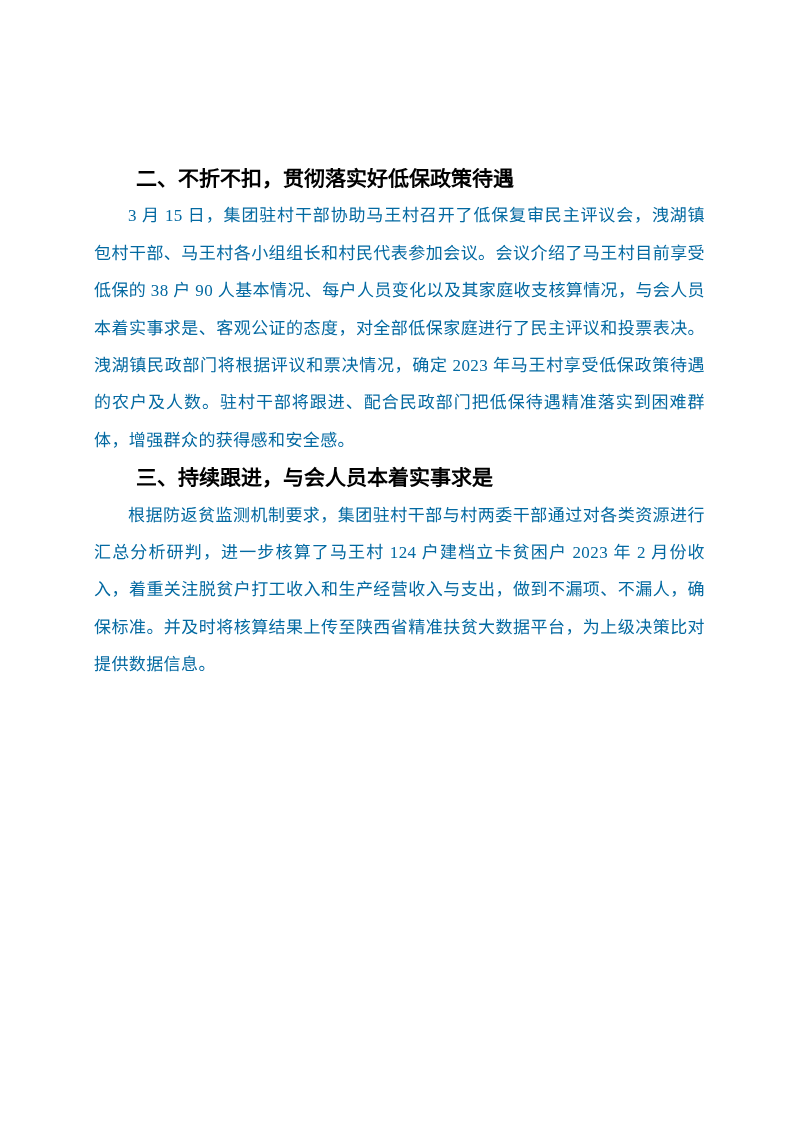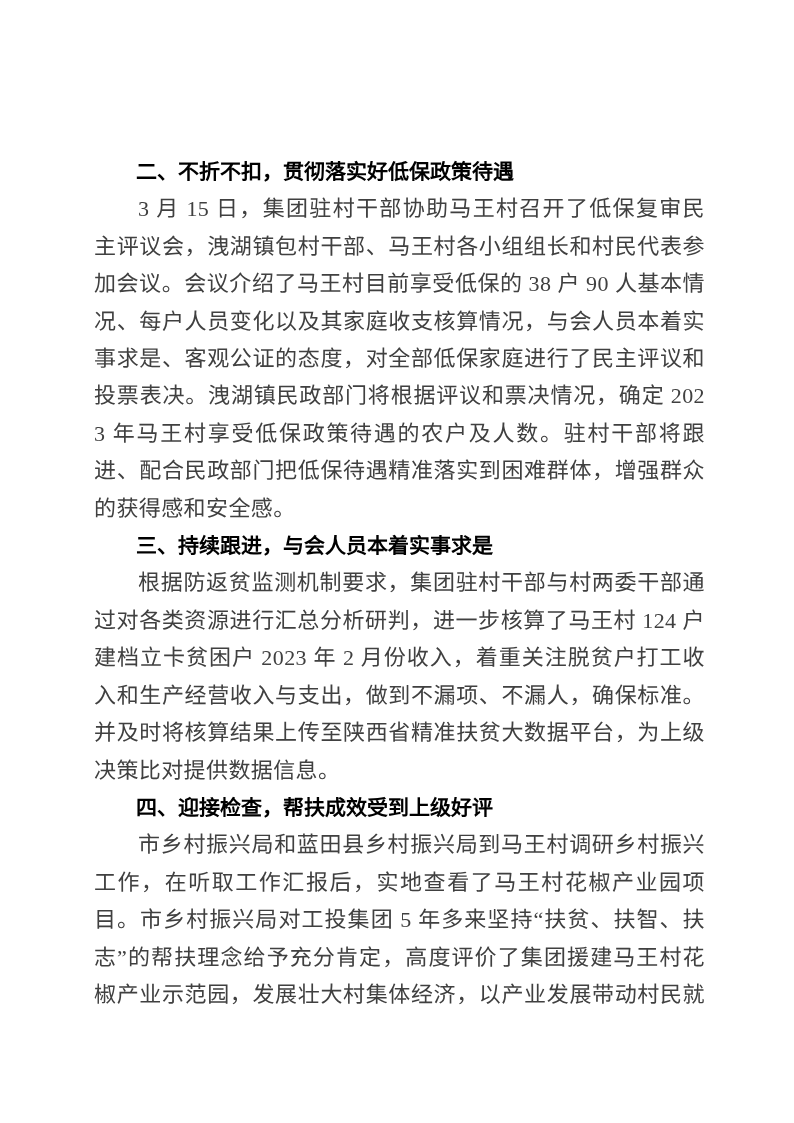--- a/index.html
+++ b/index.html
@@ -5,21 +5,21 @@
 <style>
   html, body {
     margin: 0;
     padding: 0;
     background: #ffffff;
   }
   .page {
     position: relative;
     width: 794px;
     height: 1010px;
-    margin: 9px auto;
+    margin: 16px auto;
     background: #ffffff;
     color: #000000;
     overflow: hidden;
   }
   .content {
     position: absolute;
     top: 144px;
     left: 94px;
     width: 611px;
   }
@@ -28,46 +28,42 @@
     font-weight: bold;
     font-size: 21px;
     line-height: 37.4px;
     text-indent: 2em;
     margin: 0;
     color: #000000;
     white-space: nowrap;
   }
   .paragraph {
     font-family: "Liberation Serif", "DejaVu Serif", serif;
-    font-size: 22px;
+    font-size: 17px;
     line-height: 37.4px;
     letter-spacing: 0.4px;
     text-indent: 2em;
     text-align: justify;
     text-justify: inter-ideograph;
     margin: 0;
-    color: #404040;
+    color: #0369a1;
     word-break: break-all;
   }
 </style>
 </head>
 <body>
 
 <div class="page">
   <div class="content">
 
     <div class="section">
       <h2 class="section-heading">二、不折不扣，贯彻落实好低保政策待遇</h2>
       <p class="paragraph">3 月 15 日，集团驻村干部协助马王村召开了低保复审民主评议会，洩湖镇包村干部、马王村各小组组长和村民代表参加会议。会议介绍了马王村目前享受低保的 38 户 90 人基本情况、每户人员变化以及其家庭收支核算情况，与会人员本着实事求是、客观公证的态度，对全部低保家庭进行了民主评议和投票表决。洩湖镇民政部门将根据评议和票决情况，确定 2023 年马王村享受低保政策待遇的农户及人数。驻村干部将跟进、配合民政部门把低保待遇精准落实到困难群体，增强群众的获得感和安全感。</p>
     </div>
 
     <div class="section">
       <h2 class="section-heading">三、持续跟进，与会人员本着实事求是</h2>
       <p class="paragraph">根据防返贫监测机制要求，集团驻村干部与村两委干部通过对各类资源进行汇总分析研判，进一步核算了马王村 124 户建档立卡贫困户 2023 年 2 月份收入，着重关注脱贫户打工收入和生产经营收入与支出，做到不漏项、不漏人，确保标准。并及时将核算结果上传至陕西省精准扶贫大数据平台，为上级决策比对提供数据信息。</p>
     </div>
 
-    <div class="section">
-      <h2 class="section-heading">四、迎接检查，帮扶成效受到上级好评</h2>
-      <p class="paragraph">市乡村振兴局和蓝田县乡村振兴局到马王村调研乡村振兴工作，在听取工作汇报后，实地查看了马王村花椒产业园项目。市乡村振兴局对工投集团 5 年多来坚持“扶贫、扶智、扶志”的帮扶理念给予充分肯定，高度评价了集团援建马王村花椒产业示范园，发展壮大村集体经济，以产业发展带动村民就业创收等举</p>
-    </div>
 
   </div>
 </div>
 
 </body></html>

